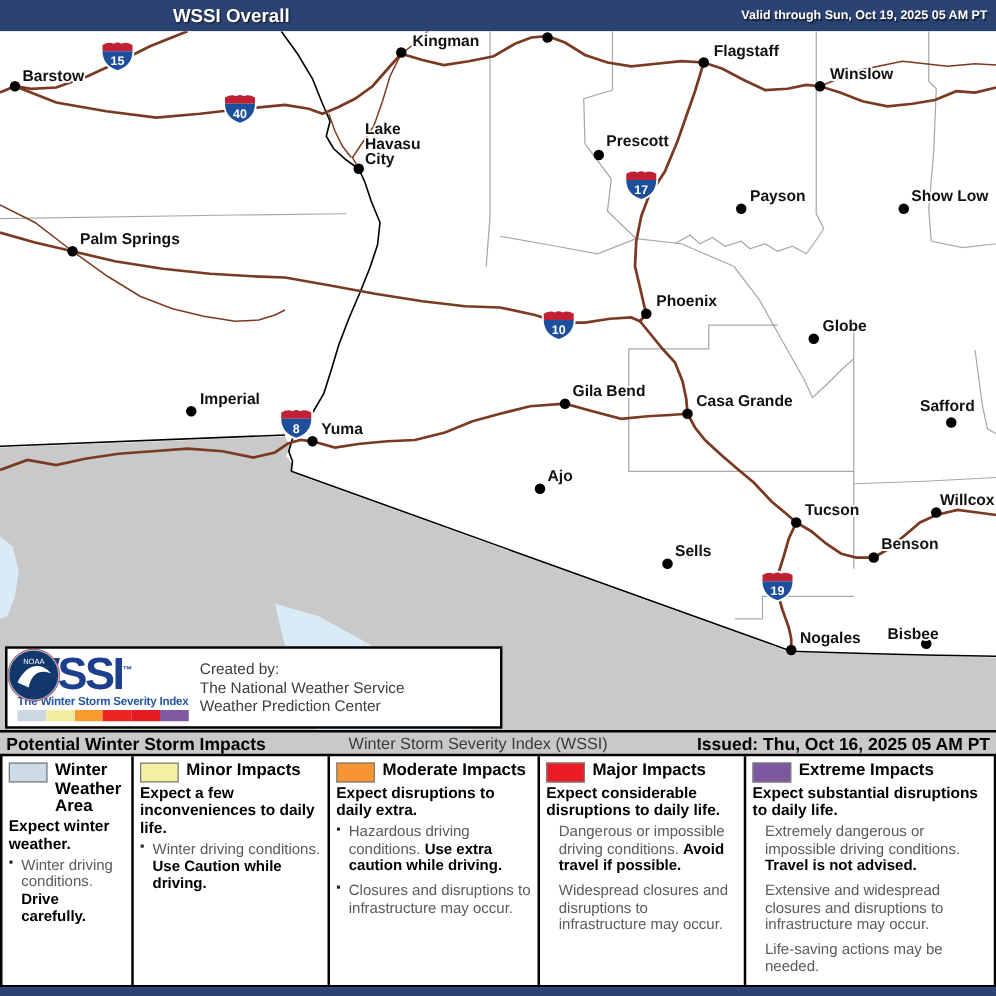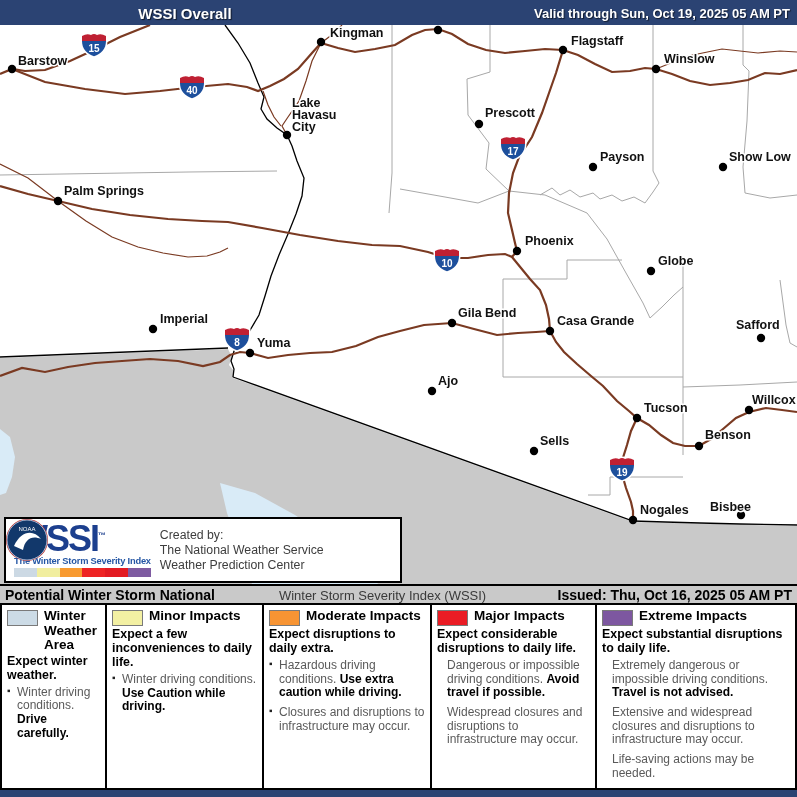--- a/index.html
+++ b/index.html
@@ -3,21 +3,21 @@
 <meta charset="utf-8">
 <style>
   html,body{margin:0;padding:0;background:#fff;}
   .frame{position:relative;width:797px;height:797px;overflow:hidden;background:#1d4ed8;
          font-family:"Liberation Sans",sans-serif;}
   
   .topbar{position:relative;height:25px;background:#2b4373;}
   .topbar .title{position:absolute;left:185px;top:50%;transform:translate(-50%,-50%);
     color:#fff;font-weight:bold;font-size:15px;text-shadow:1px 1px 1px rgba(0,0,0,.65);white-space:nowrap;}
   .topbar .valid{position:absolute;right:7px;top:50%;transform:translateY(-50%);
-    color:#fff;font-size:13px;font-weight:bold;text-shadow:1px 1px 1px rgba(0,0,0,.6);white-space:nowrap;}
+    color:#fff;font-size:10px;font-weight:bold;text-shadow:1px 1px 1px rgba(0,0,0,.6);white-space:nowrap;}
   
   .map{position:relative;width:797px;height:559px;background:#fff;}
   .map svg{position:absolute;left:0;top:0;}
   text.city-label{font:bold 12.5px "Liberation Sans",sans-serif;fill:#111;
     stroke:#fff;stroke-width:3px;paint-order:stroke;stroke-linejoin:round;}
   text.shield-num{font:bold 10px "Liberation Sans",sans-serif;fill:#fff;text-anchor:middle;}
   
   .credit{position:absolute;left:4px;top:492px;width:398px;height:66px;background:#fff;
     border:2px solid #000;box-sizing:border-box;display:flex;align-items:center;gap:9px;padding:2px 8px;}
   .wssi-block{flex:none;}
@@ -231,21 +231,21 @@
       </svg>
       <div class="credit-text">
         <div>Created by:</div>
         <div>The National Weather Service</div>
         <div>Weather Prediction Center</div>
       </div>
     </div>
   </div>
 
   <div class="graybar">
-    <span class="gb-left">Potential Winter Storm National</span>
+    <span class="gb-left">Potential Winter Storm Impacts</span>
     <span class="gb-center">Winter Storm Severity Index (WSSI)</span>
     <span class="gb-right">Issued: Thu, Oct 16, 2025 05 AM PT</span>
   </div>
 
   <div class="legend" id="legend-columns">
       <div class="leg-col" style="width: 105px;">
         <div class="leg-head">
           <span class="swatch" style="background: rgb(204, 219, 230);"></span>
           <span class="leg-title">Winter Weather Area</span>
         </div>

